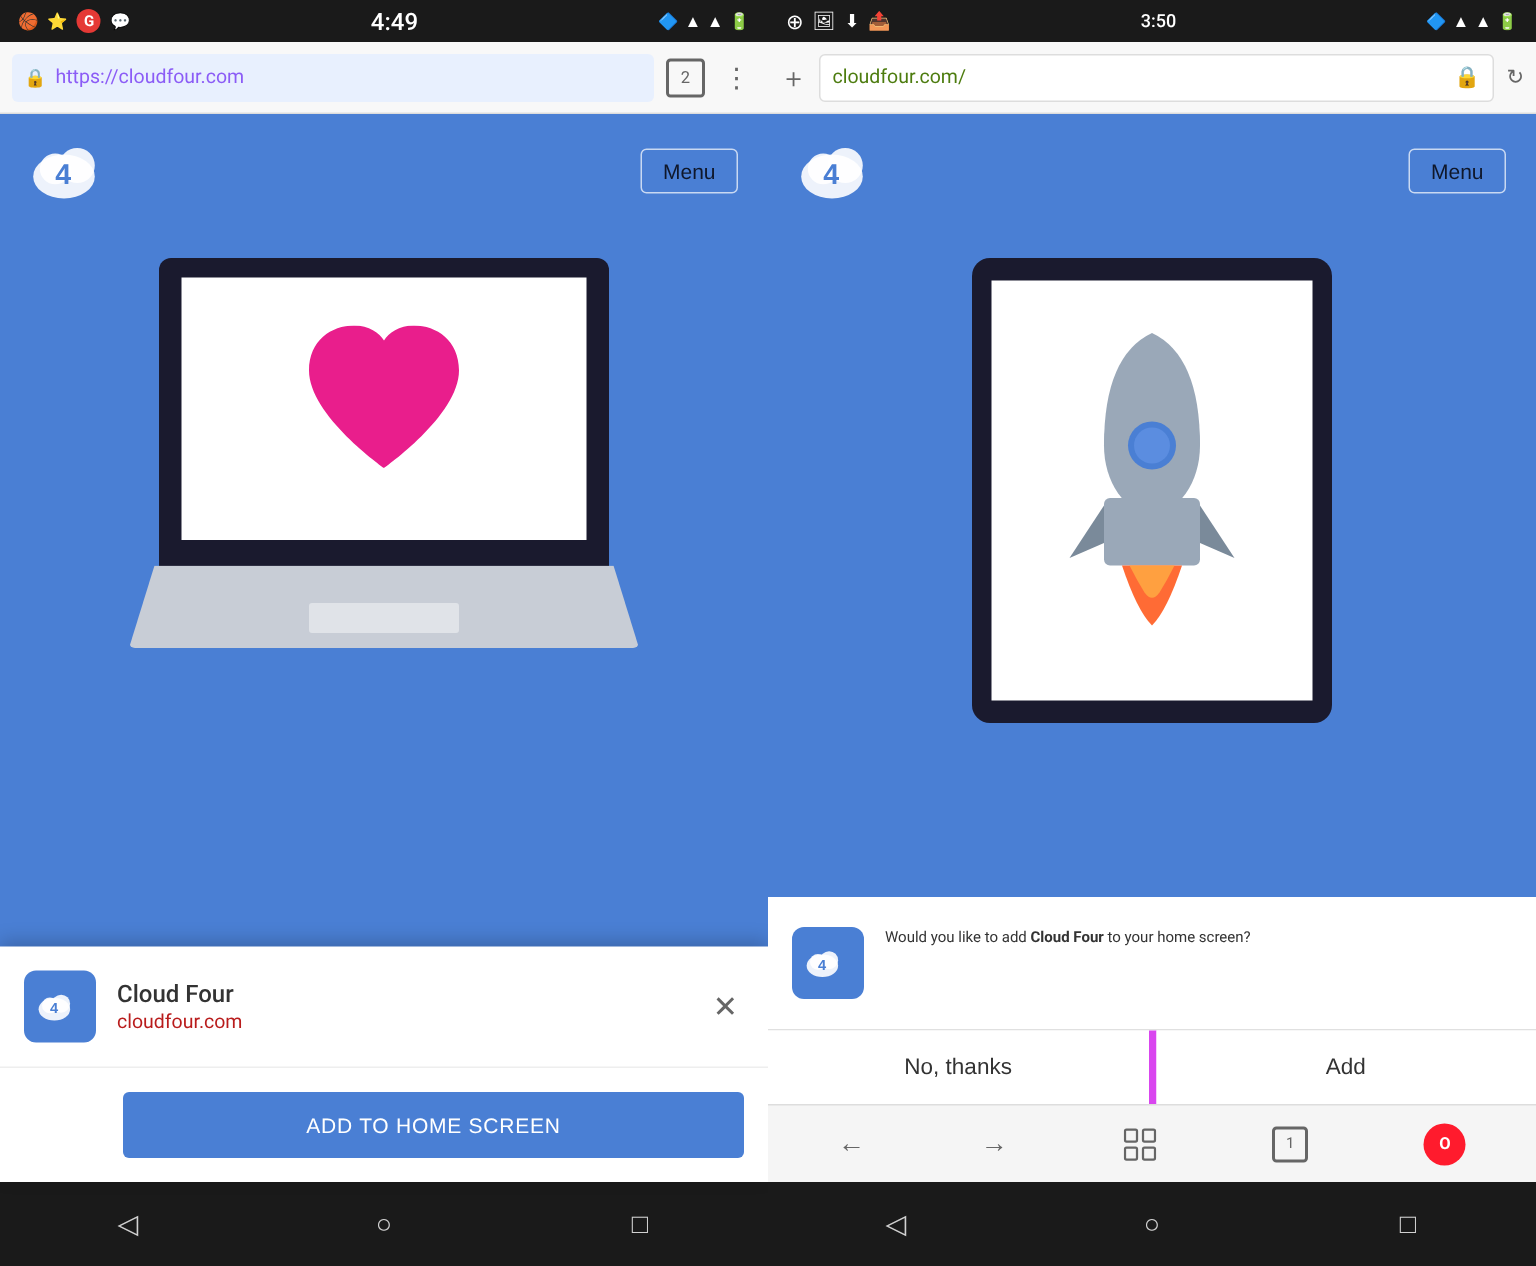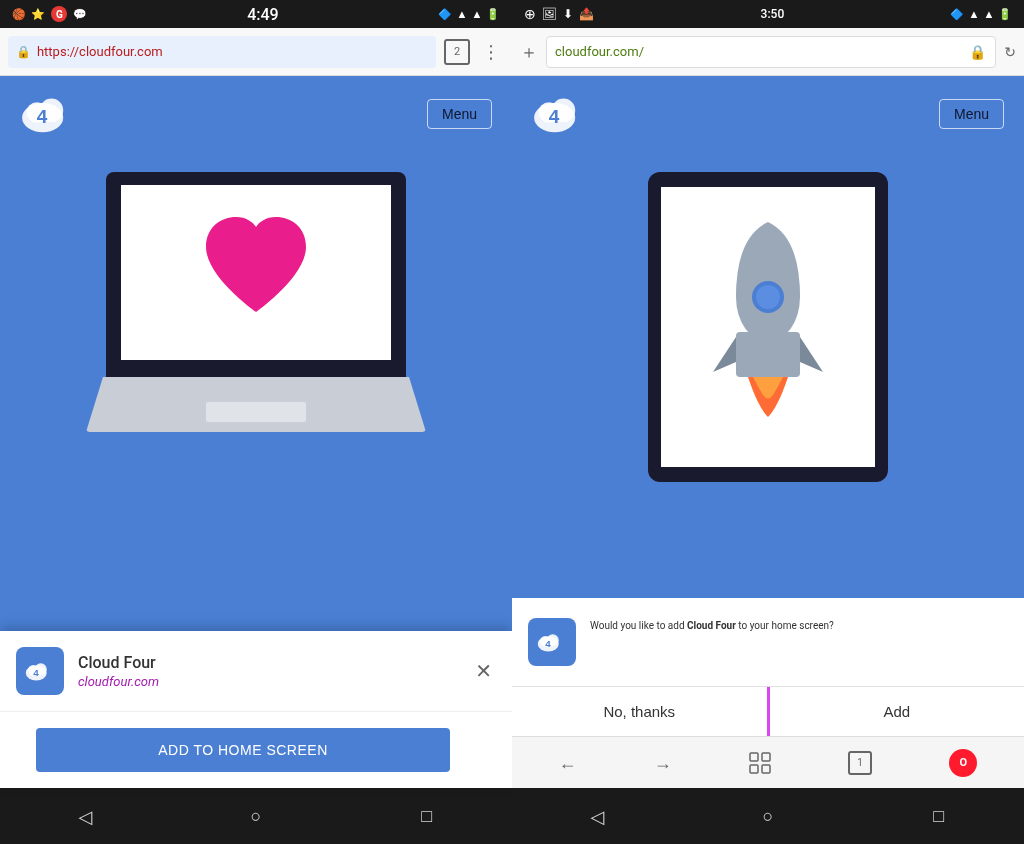--- a/index.html
+++ b/index.html
@@ -112,21 +112,21 @@
       gap: 6px;
     }
 
     .url-field-left .lock-icon {
       font-size: 12px;
       color: #555;
     }
 
     .url-field-left .url-text {
       font-size: 13px;
-      color: #b91c1c;
+      color: #8b5cf6;
     }
 
     .tab-badge {
       width: 26px;
       height: 26px;
       border: 2px solid #666;
       border-radius: 3px;
       display: flex;
       align-items: center;
       justify-content: center;
@@ -315,36 +315,35 @@
     }
 
     .app-name {
       font-size: 16px;
       font-weight: 500;
       color: #333;
     }
 
     .app-url {
       font-size: 13px;
-      color: #a21caf;
+      color: #b91c1c;
       margin-top: 2px;
-      font-style: italic;
     }
 
     .close-btn {
       font-size: 20px;
       color: #666;
       cursor: pointer;
       padding: 4px;
     }
 
     .add-btn-container {
       padding: 16px;
       display: flex;
-      justify-content: flex-start;
+      justify-content: flex-end;
       margin-left: 20px;
     }
 
     .add-to-home-btn {
       background: #4a7fd4;
       color: white;
       border: none;
       padding: 14px 40px;
       font-size: 14px;
       font-weight: 500;
@@ -461,21 +460,21 @@
       text-align: center;
       font-size: 15px;
       color: #333;
       font-weight: 500;
       cursor: pointer;
       border: none;
       background: white;
     }
 
     .dialog-btn:first-child {
-      border-right: 3px solid #d946ef;
+      border-right: 5px solid #d946ef;
     }
 
     
     .opera-bar {
       height: 52px;
       background: #f5f5f5;
       border-top: 1px solid #ddd;
       display: flex;
       align-items: center;
       justify-content: space-around;

